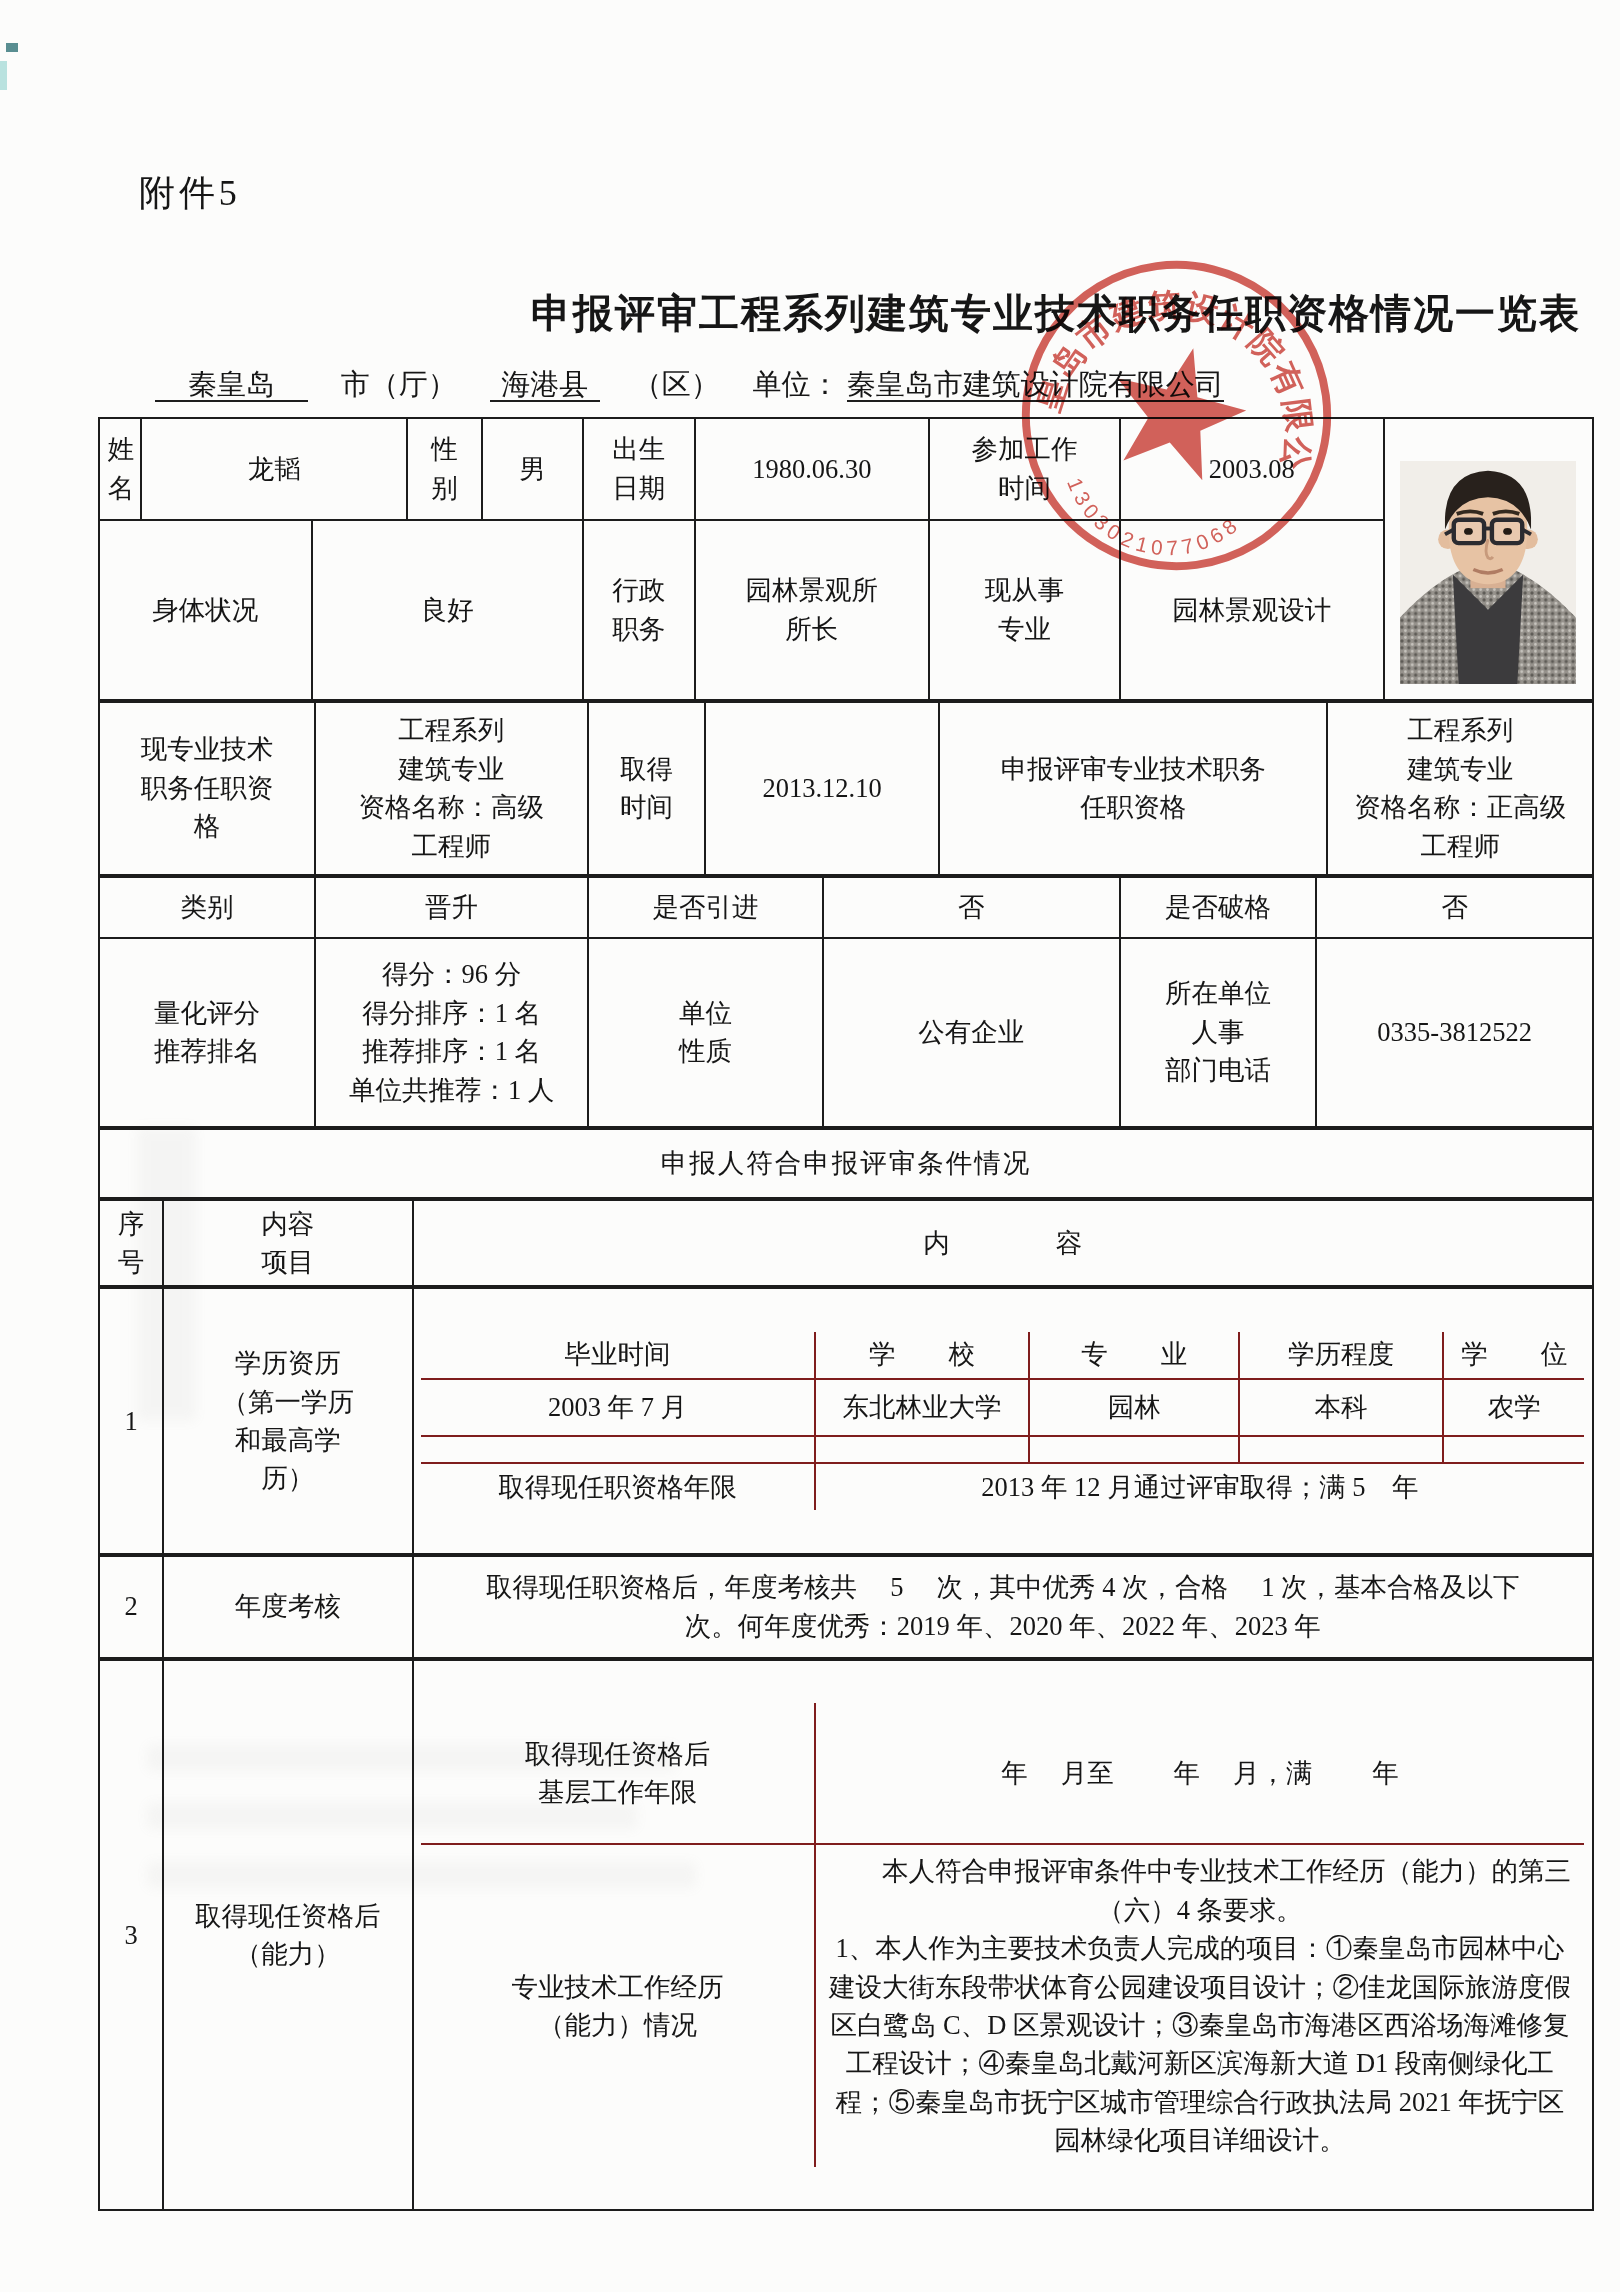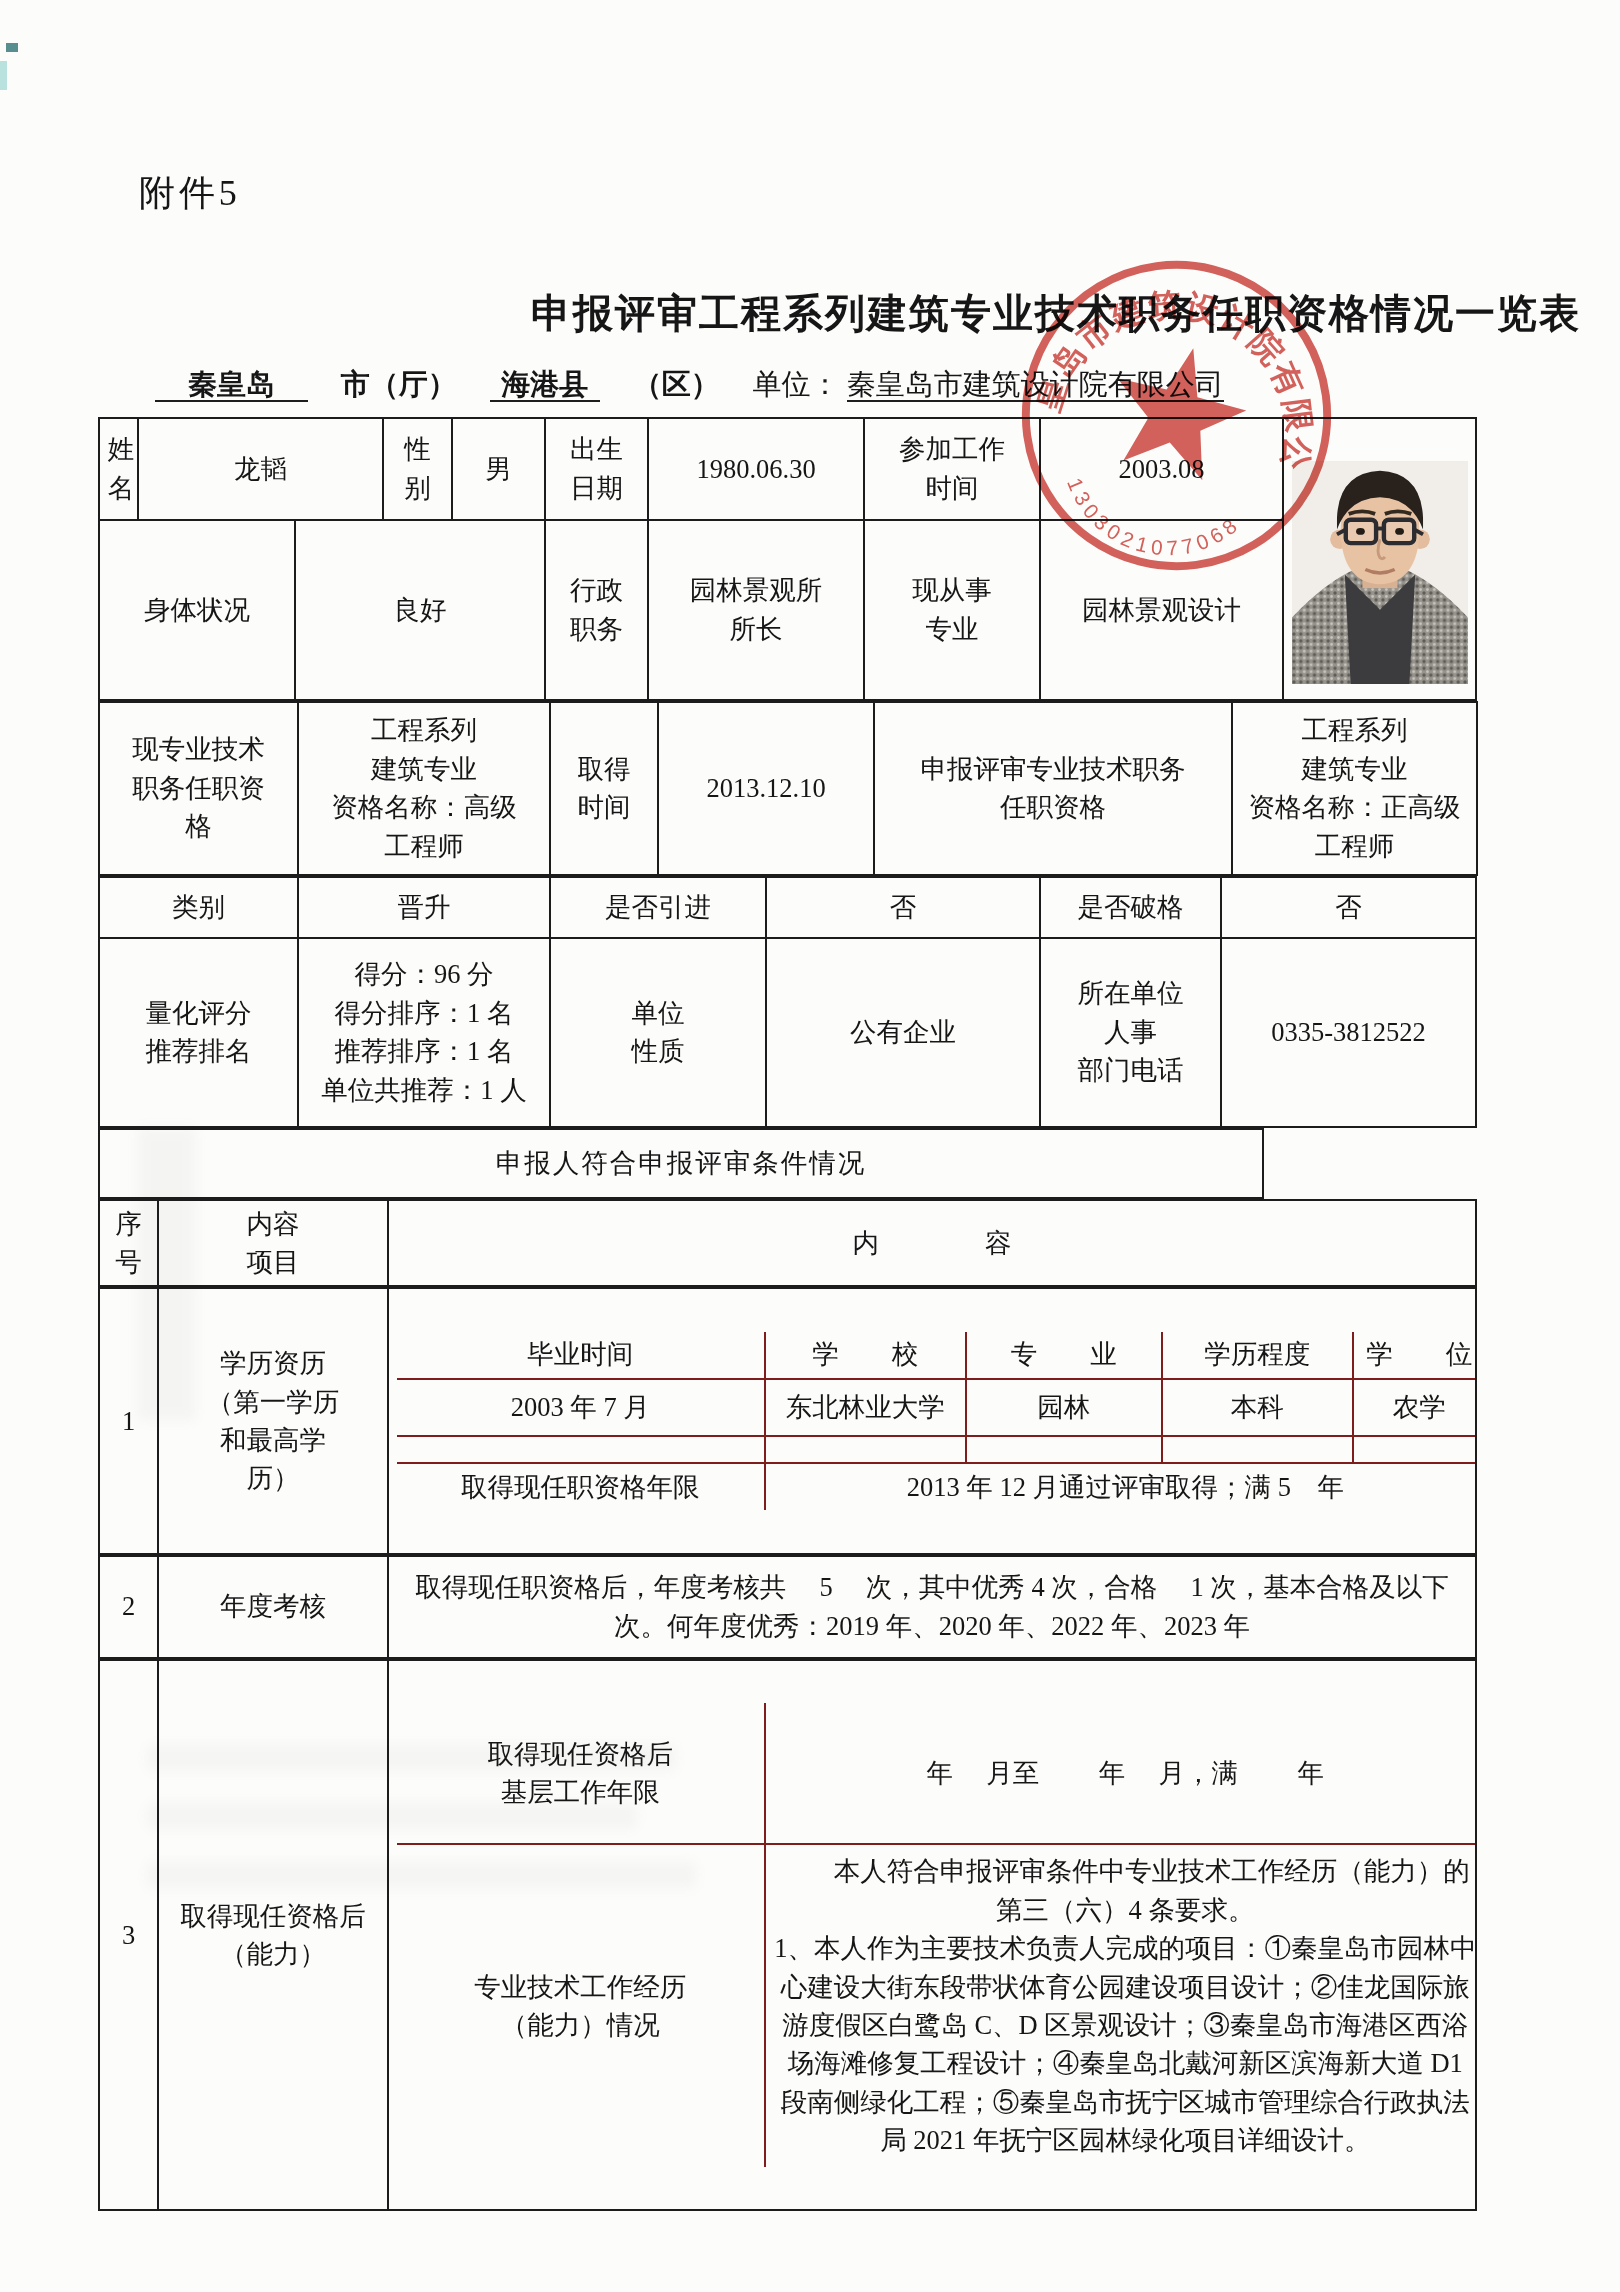--- a/index.html
+++ b/index.html
@@ -12,27 +12,27 @@
   .g1{left:137px;top:1127px;width:59px;height:294px;}
   .g2{left:147px;top:1745px;width:529px;height:25.5px;}
   .g3{left:147px;top:1803px;width:490px;height:25.5px;}
   .g4{left:147px;top:1862px;width:549px;height:25.5px;}
 
   .attachment{position:absolute;left:139px;top:169px;font-size:36px;letter-spacing:3.9px;}
   .title{position:absolute;left:0;top:286px;width:1581px;text-align:right;margin:0;
          font-size:40px;font-weight:700;letter-spacing:2px;
          font-family:"Liberation Sans","DejaVu Sans",sans-serif;}
   .region-line{position:absolute;left:155px;top:365px;font-size:29px;white-space:nowrap;}
-  .region-line .seg{margin-right:25.5px;font-weight:bold;}
+  .region-line .seg{margin-right:25.5px;}
   .u{border-bottom:2px solid #1d1d1d;}
   .u.wide{padding:0 33px;}
   .u.mid{padding:0 11.8px;}
 
   .tablewrap{position:absolute;left:98px;top:417px;width:1377px;}
-  table.band{border-collapse:collapse;table-layout:fixed;width:1166px;}
+  table.band{border-collapse:collapse;table-layout:fixed;width:1496px;}
   table.band td{border:2px solid #1c1c1c;vertical-align:middle;text-align:center;
         font-size:26.5px;line-height:1.45;padding:3.9px 7.8px;white-space:pre-line;
         overflow:hidden;box-sizing:border-box;}
   table.nested{border-collapse:collapse;table-layout:fixed;width:100%;height:100%;font-family:Liberation Serif, serif;}
   table.nested td{border:2px solid #7f1d1d;}
   td.nowrap{white-space:nowrap;}
   td.left{text-align:left;padding-left:15.7px;}
   td.nopad{padding:0;}
   td.para{font-size:25.5px;line-height:1.6;text-align:left;padding:9.8px 15.7px;}
   

